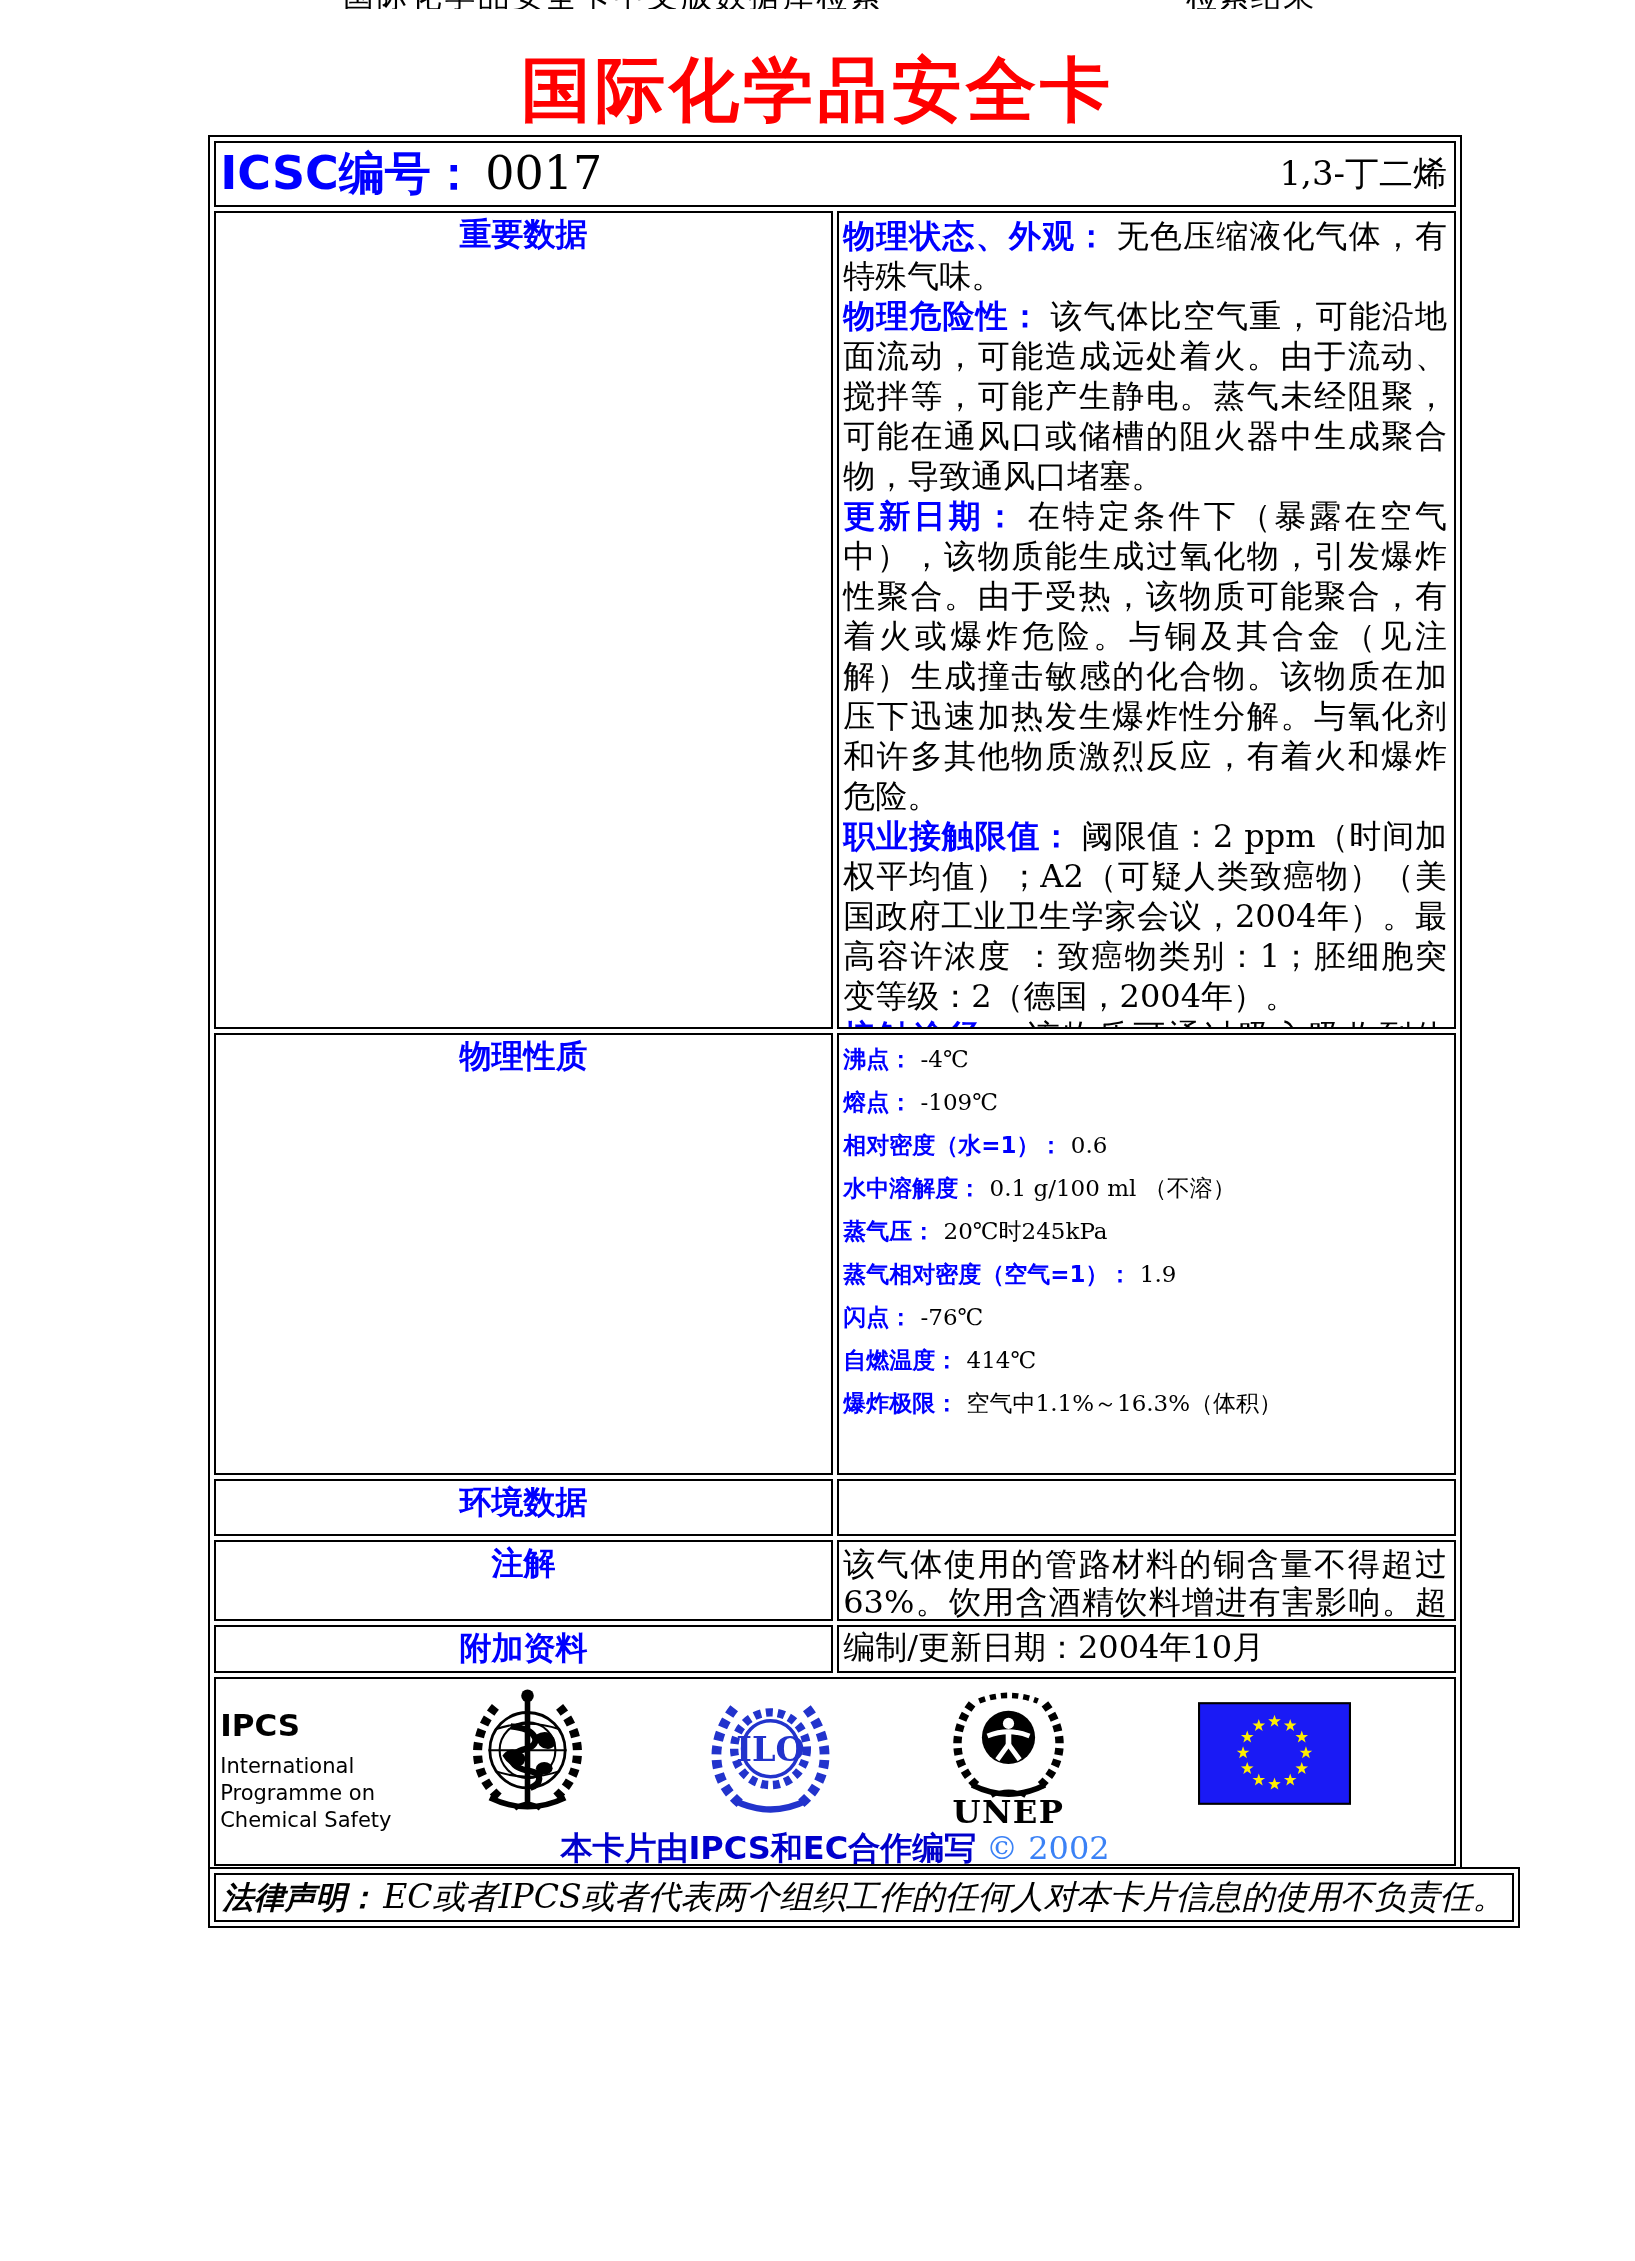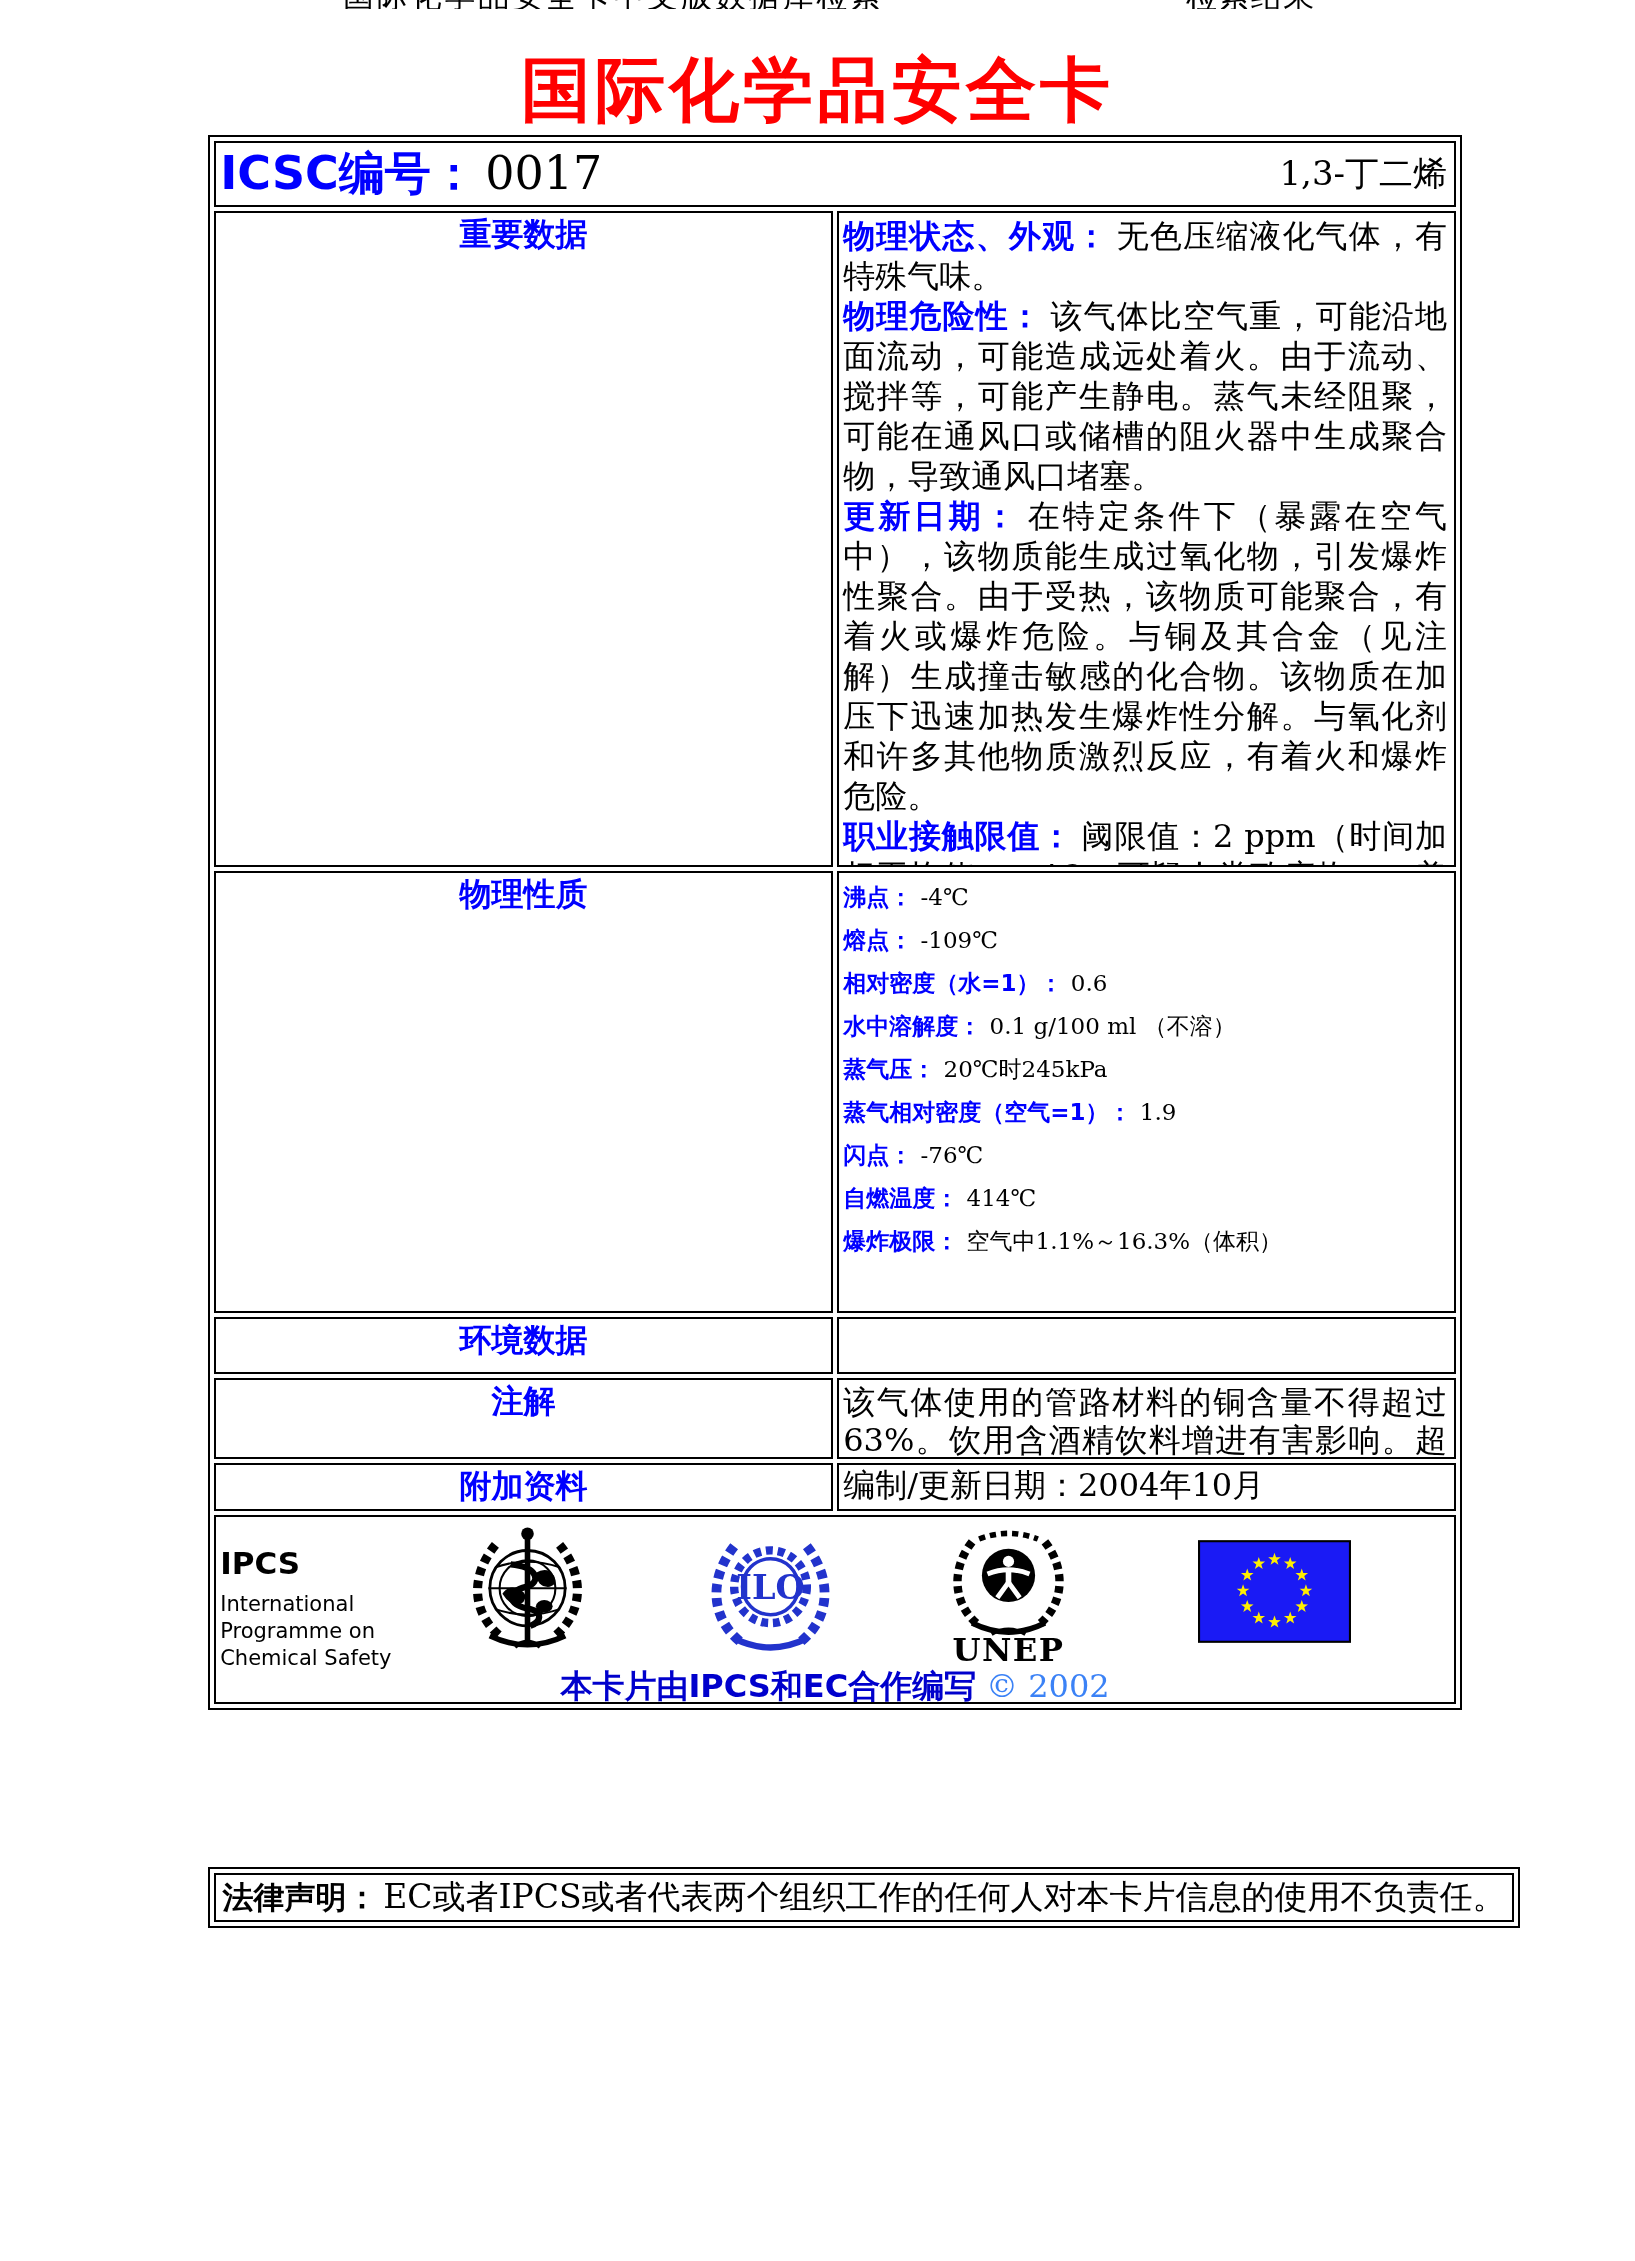--- a/index.html
+++ b/index.html
@@ -21,21 +21,21 @@
   
   table.card{position:absolute;left:208px;top:135px;width:1254px;
        border:2.8px solid #000;border-collapse:separate;border-spacing:4.2px;
        background:#fff;table-layout:fixed;}
   table.card td{border:2.1px solid #000;box-sizing:border-box;padding:0;vertical-align:top;}
   td.lbl{width:173px;text-align:center;vertical-align:middle;color:#0000ff;
        font-size:32px;font-weight:bold;
        font-family:"DejaVu Sans","Liberation Sans",sans-serif;}
   .cellbox{overflow:hidden;box-sizing:border-box;padding:2.8px 7px 2.8px 4.2px;}
   .h-r1{height:62px;display:flex;align-items:center;justify-content:space-between;}
-  .h-r2{height:652px;}
+  .h-r2{height:814px;}
   .h-r3{height:438px;}
   .h-r4{height:53px;}
   .h-r5{height:77px;}
   .h-r6{height:41px;}
   .h-r7{height:185px;position:relative;padding:0;}
 
   .idline{font-size:46px;}
   .idline .k{color:#0000ff;font-weight:bold;
        font-family:"DejaVu Sans","Liberation Sans",sans-serif;}
   .idline .num{color:#000;}
@@ -60,21 +60,21 @@
   #unep-logo{left:735px;top:8.4px;}
   #eu-flag{left:982px;top:23px;}
   .caption{position:absolute;left:0;top:148px;width:100%;text-align:center;
        font-size:32px;color:#0000cc;font-weight:bold;
        font-family:"DejaVu Sans","Liberation Sans",sans-serif;}
   .caption .cp{font-family:"DejaVu Serif","Liberation Serif",serif;
        font-weight:normal;color:#3b82f6;margin-left:9.8px;}
 
   
   table.legal{position:absolute;left:208px;top:1867px;width:1254px;
-       border:2.8px solid #000;border-collapse:separate;border-spacing:4.2px;background:#fff;}
+       border:2.8px solid #000;border-collapse:separate;border-spacing:4.2px;background:#fff;font-style:italic;}
   table.legal td{border:2.1px solid #000;box-sizing:border-box;}
   .legalbox{height:43px;display:flex;align-items:center;overflow:hidden;padding:0 5.6px;}
   .legal-k{font-size:31px;font-weight:bold;color:#000;white-space:nowrap;
        font-family:"DejaVu Sans","Liberation Sans",sans-serif;}
   .legal-v{font-size:33px;color:#000;margin-left:5.6px;white-space:nowrap;}
 </style>
 </head>
 <body>
 
 <div id="clip-header">

